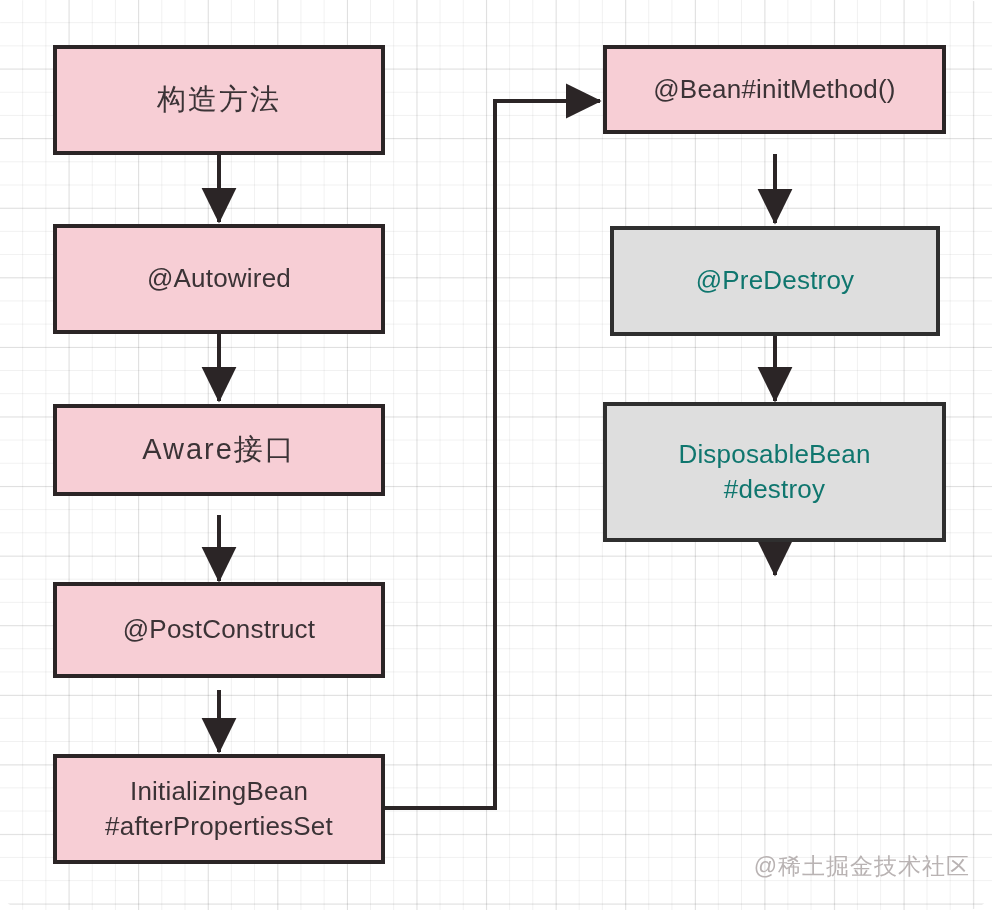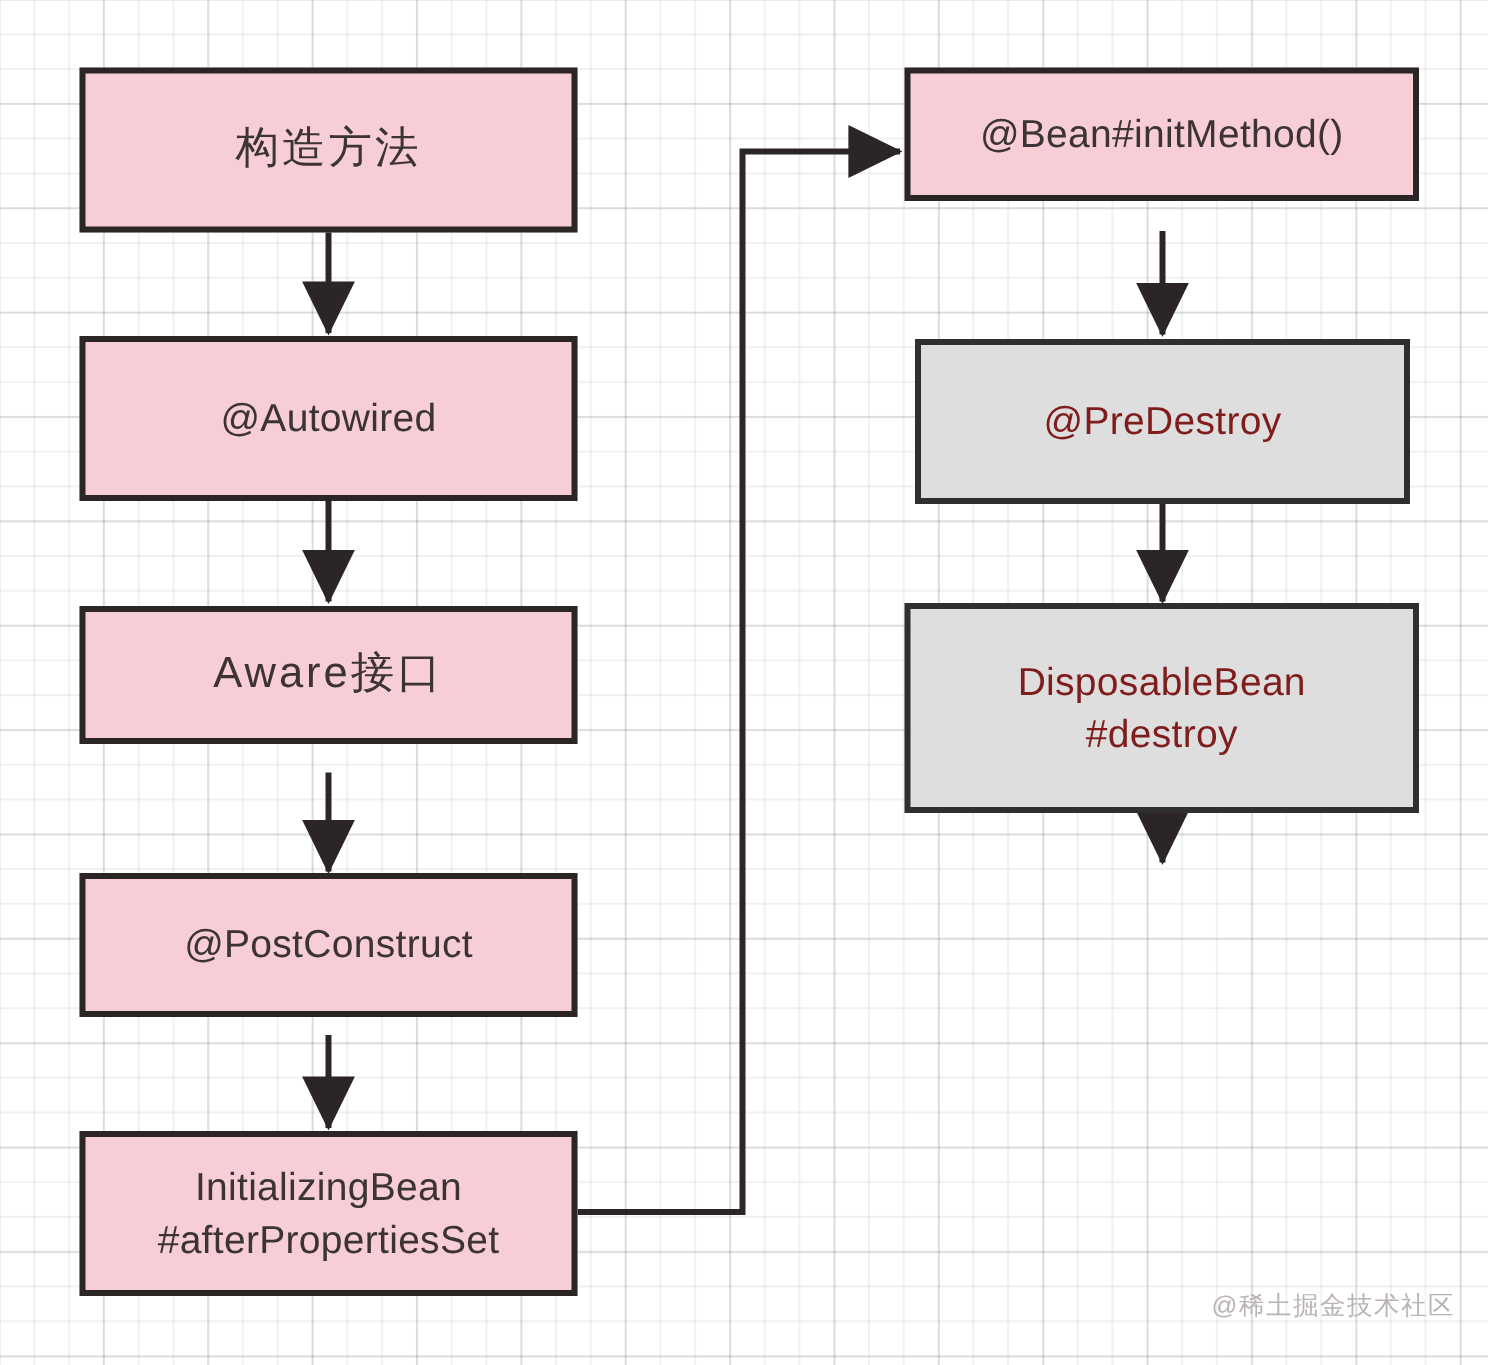--- a/index.html
+++ b/index.html
@@ -23,20 +23,21 @@
       linear-gradient(to right, rgba(0,0,0,0.055) 1px, transparent 1px),
       linear-gradient(to bottom, rgba(0,0,0,0.055) 1px, transparent 1px),
       linear-gradient(to right, rgba(0,0,0,0.085) 1.2px, transparent 1.2px),
       linear-gradient(to bottom, rgba(0,0,0,0.085) 1.2px, transparent 1.2px);
     background-size:
       23.2px 23.2px,
       23.2px 23.2px,
       69.6px 69.6px,
       69.6px 69.6px;
     background-position: -1px -1px, -1px -1px, -1px -1px, -1px -1px;
+    border-radius: 25px;
   }
 
   .node {
     position: absolute;
     box-sizing: border-box;
     border: 4px solid #2b2526;
     display: flex;
     align-items: center;
     justify-content: center;
     text-align: center;
@@ -47,41 +48,41 @@
     white-space: pre-line;
     padding: 0 6px;
   }
   .node.pink {
     background: #f7ced5;
     color: #3b3336;
   }
   .node.gray {
     background: #dedede;
     border-color: #2f2f2f;
-    color: #7f1d1d;
+    color: #0f766e;
   }
   .node.cjk {
     font-size: 29px;
     letter-spacing: 2px;
   }
 
   #edges {
     position: absolute;
     left: 0;
     top: 0;
     width: 992px;
     height: 910px;
     pointer-events: none;
   }
 
   .watermark {
     position: absolute;
     right: 22px;
     bottom: 28px;
-    font-size: 17px;
+    font-size: 23px;
     color: #b9b3b3;
     letter-spacing: 1px;
     white-space: nowrap;
   }
 </style>
 </head>
 <body>
 
 <div id="canvas">
 

